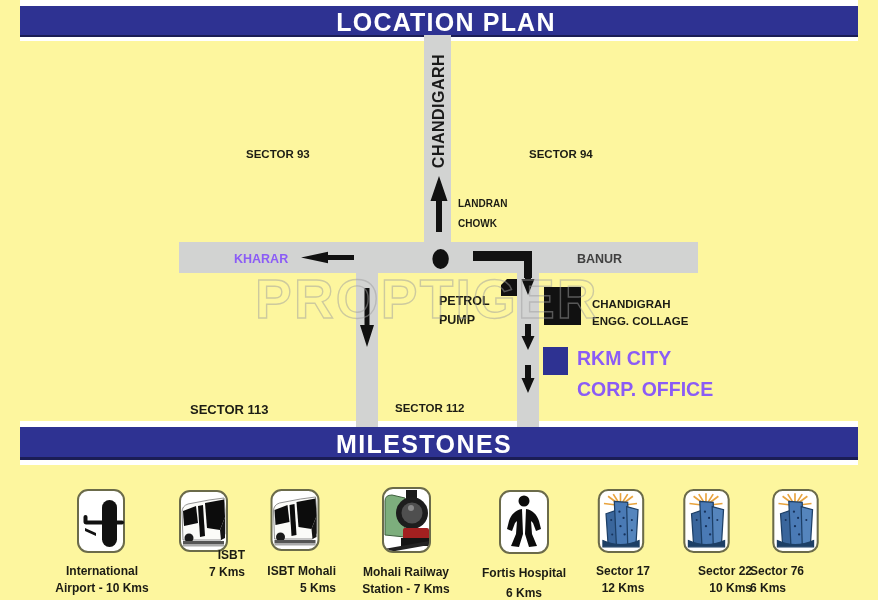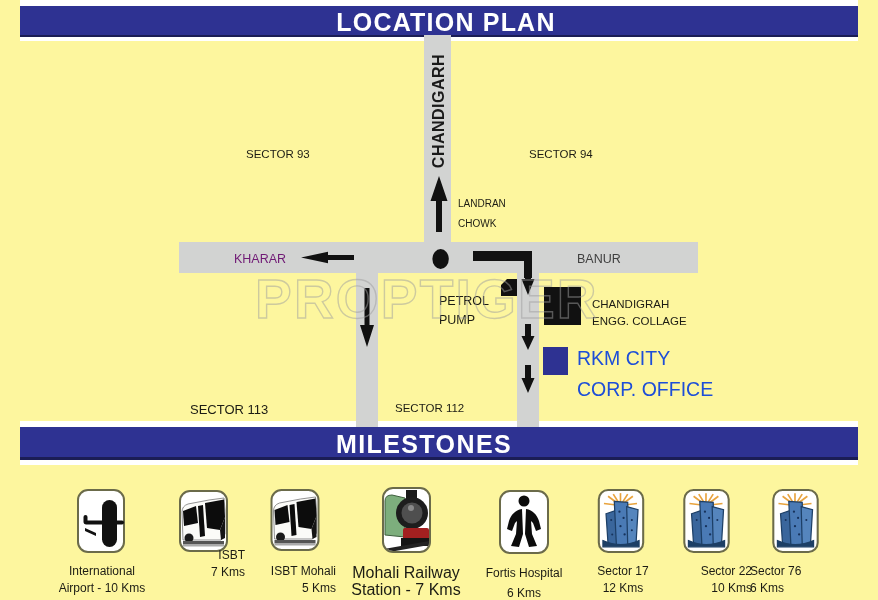--- a/index.html
+++ b/index.html
@@ -1,19 +1,19 @@
 <!DOCTYPE html>
 <html><head>
 <meta charset="utf-8">
 <style>
   html,body{margin:0;padding:0}
   body{width:878px;height:600px;position:relative;background:#FDF69E;
        font-family:"Liberation Sans",sans-serif;overflow:hidden}
   .abs{position:absolute}
-  .lbl{position:absolute;font-weight:normal;color:#1c1c14;line-height:1.0}
+  .lbl{position:absolute;font-weight:bold;color:#1c1c14;line-height:1.0}
 </style>
 </head>
 <body>
 
 <div class="abs" style="left:20px;top:0;width:838px;height:41px;background:#ffffff"></div>
 
 <div class="abs" style="left:20px;top:6px;width:838px;height:29px;background:#2E3292;border-bottom:2px solid #1b1d55"></div>
 
 <div class="abs" style="left:7px;top:8px;width:878px;text-align:center;font-weight:bold;font-size:25px;color:#ffffff;letter-spacing:1.2px">LOCATION PLAN</div>
 
@@ -30,31 +30,31 @@
   </svg>
 
 <div class="lbl" style="left:246px;top:149px;font-size:11.5px">SECTOR 93</div>
 
 <div class="lbl" style="left:529px;top:149px;font-size:11.5px">SECTOR 94</div>
 
 <div class="lbl" style="left:190px;top:403px;font-size:13px">SECTOR 113</div>
 
 <div class="lbl" style="left:395px;top:403px;font-size:11.5px">SECTOR 112</div>
 
-<div class="lbl" style="left:234px;top:253px;font-size:12.5px;color:#701a75">KHARAR</div>
+<div class="lbl" style="left:234px;top:253px;font-size:12.5px;color:#8b5cf6">KHARAR</div>
 
 <div class="lbl" style="left:577px;top:253px;font-size:12.5px;color:#404040">BANUR</div>
 
 <div class="lbl" style="left:458px;top:194px;font-size:10px;line-height:20px">LANDRAN<br>CHOWK</div>
 
 <div class="lbl" style="left:439px;top:292px;font-size:12.5px;line-height:19px">PETROL<br>PUMP</div>
 
 <div class="lbl" style="left:592px;top:296px;font-size:11.5px;line-height:17px">CHANDIGRAH<br>ENGG. COLLAGE</div>
 
-<div class="lbl" style="left:577px;top:343px;font-size:19.5px;line-height:31px;color:#1d4ed8">RKM&nbsp;CITY<br>CORP. OFFICE</div>
+<div class="lbl" style="left:577px;top:343px;font-size:19.5px;line-height:31px;color:#8b5cf6">RKM&nbsp;CITY<br>CORP. OFFICE</div>
 
 <svg class="abs" style="left:0;top:0;z-index:3" width="878" height="600" viewBox="0 0 878 600">
 
   <path d="M439,176 L447.5,201 L442,201 L442,232 L436,232 L436,201 L430.5,201 Z" fill="#111"></path>
 
   <path d="M301,257.5 L328,251.8 L328,255 L354,255 L354,260 L328,260 L328,263.2 Z" fill="#111"></path>
 
   <ellipse cx="440.6" cy="259" rx="8.2" ry="10" fill="#111"></ellipse>
 
   <path d="M473,251 L532,251 L532,278 L524,278 L524,261 L473,261 Z" fill="#111"></path>
@@ -132,21 +132,21 @@
     <rect x="24" y="3" width="11" height="10" fill="#1a1a1a"></rect>
     <circle cx="30" cy="26" r="16" fill="#1d1d1d"></circle>
     <circle cx="30" cy="26" r="10.5" fill="#4f4f4f"></circle>
     <circle cx="29" cy="21" r="3" fill="#8a8a8a"></circle>
     <rect x="21" y="41" width="26" height="12" rx="2" fill="#a32020"></rect>
     <rect x="19" y="51" width="28" height="8" fill="#151515"></rect>
     <path d="M2,62 L47,54 L47,58 L2,66 Z" fill="#222"></path>
   </g>
 </svg>
 
-<div class="lbl" style="left:346px;top:564px;width:120px;text-align:center;font-size:16px;line-height:17px">Mohali Railway<br>Station - 7 Kms</div>
+<div class="lbl" style="left:346px;top:564px;width:120px;text-align:center;font-size:12px;line-height:17px">Mohali Railway<br>Station - 7 Kms</div>
 
 <svg class="abs" style="left:499px;top:490px" width="50" height="64" viewBox="0 0 50 64">
   <rect x="1" y="1" width="48" height="62" rx="10" fill="#ffffff" stroke="#6b6b4a" stroke-width="2"></rect>
   <circle cx="25" cy="11" r="5.5" fill="#0c0c0c"></circle>
   <path d="M23,19 C16,20 12,25 10,31 L8,39 L13,41 L16,33 L18,31 L17,44 L12,56 L20,57 L24,44 Z" fill="#0c0c0c"></path>
   <path d="M27,19 C34,20 38,25 40,31 L42,39 L37,41 L34,33 L32,31 L33,44 L38,56 L30,57 L26,44 Z" fill="#0c0c0c"></path>
 </svg>
 
 <div class="lbl" style="left:464px;top:563px;width:120px;text-align:center;font-size:12px;line-height:20px">Fortis Hospital<br>6 Kms</div>
 

